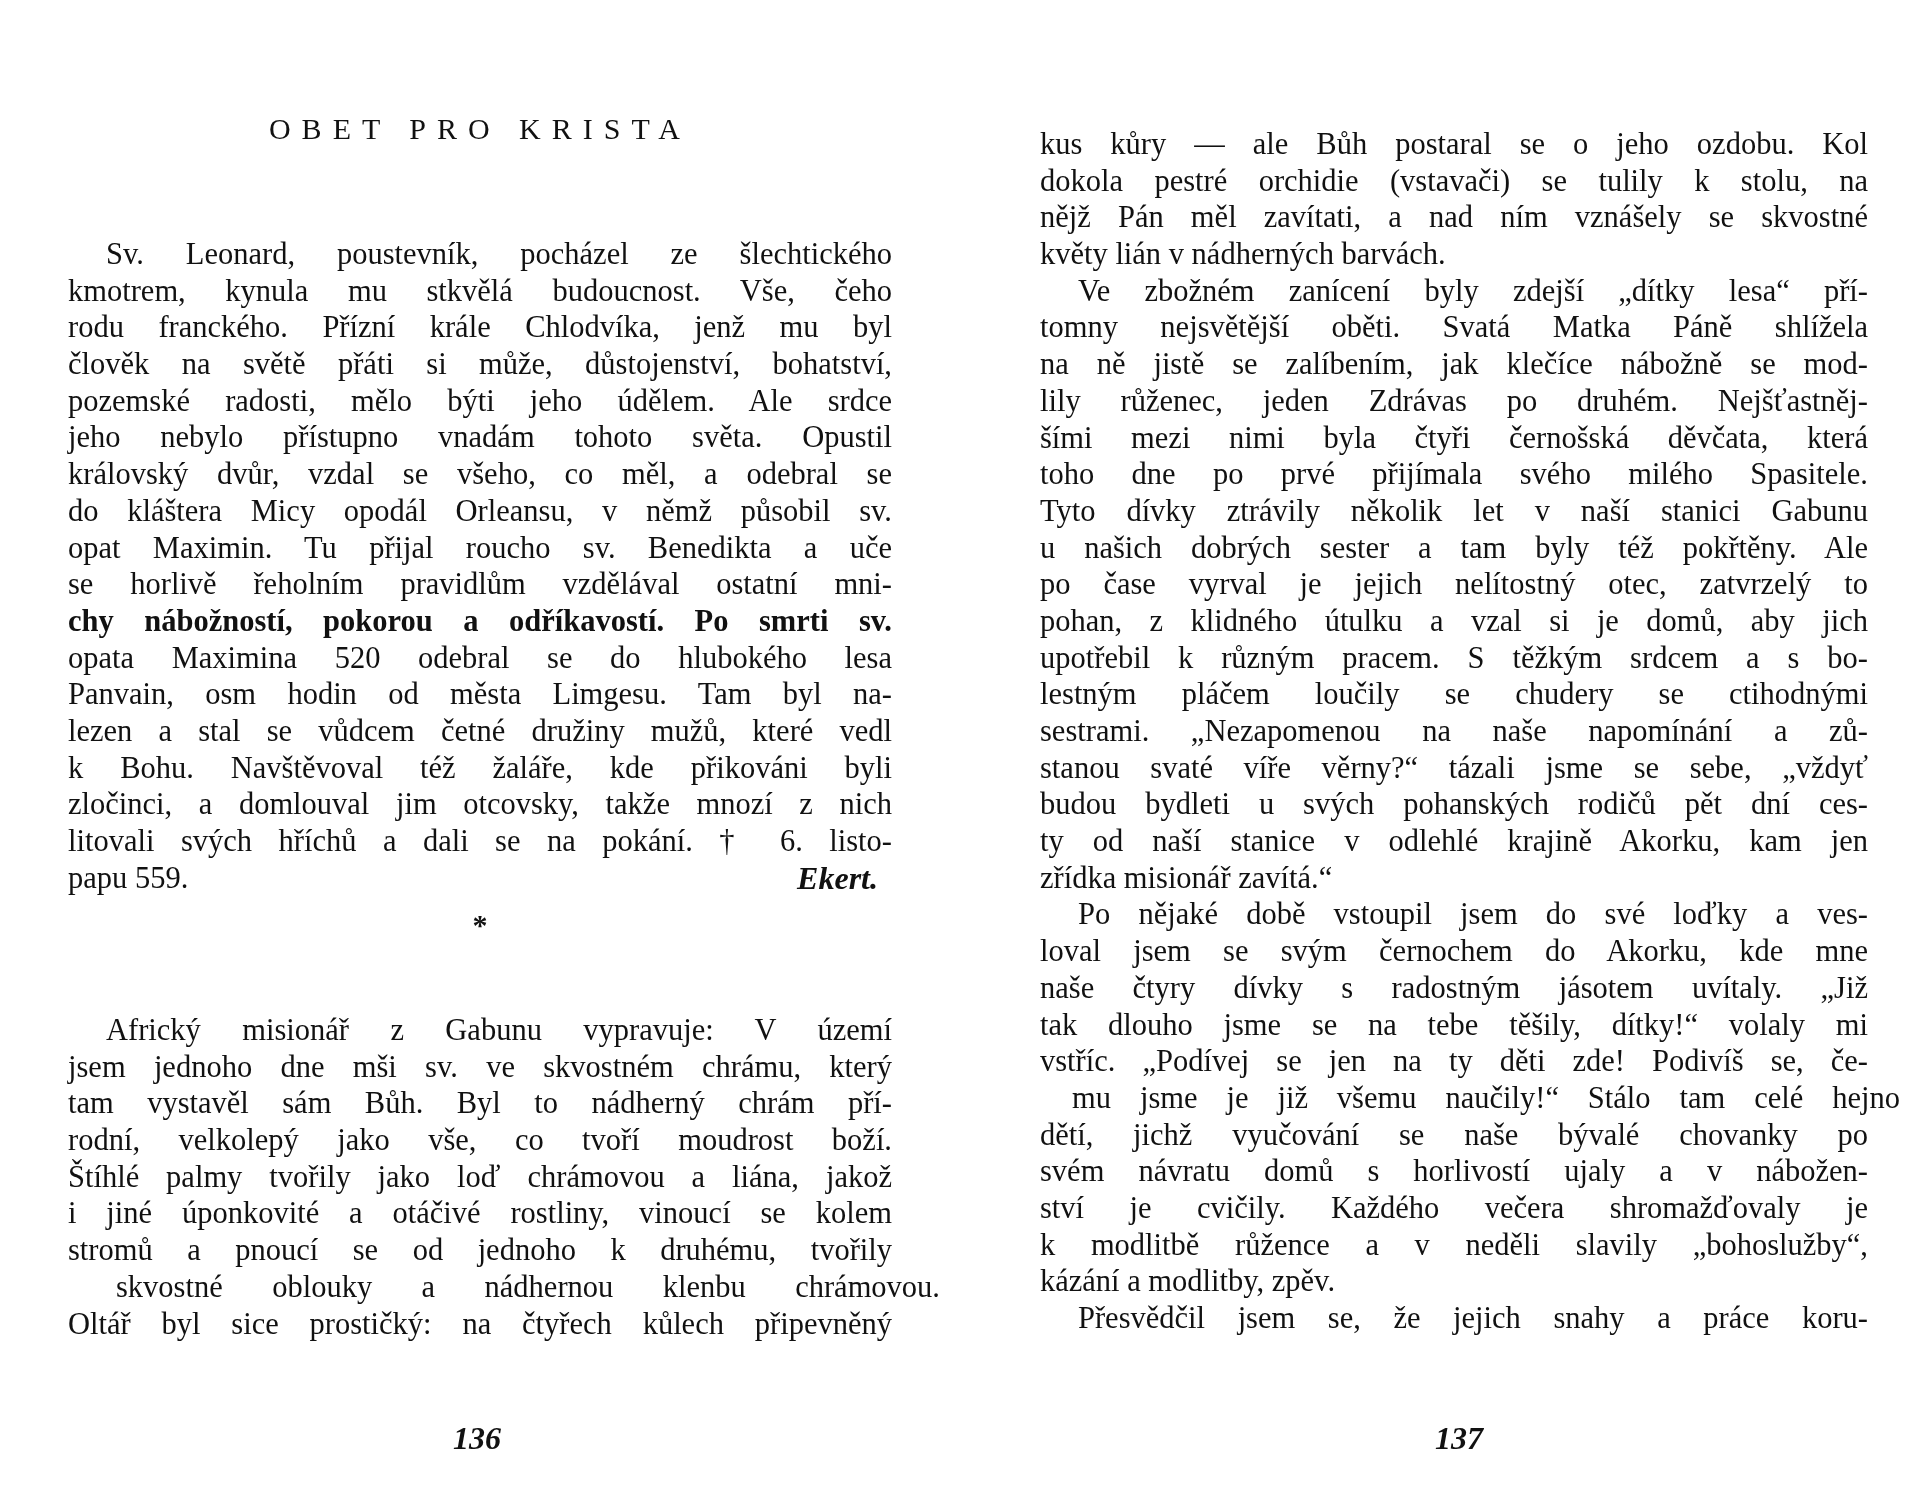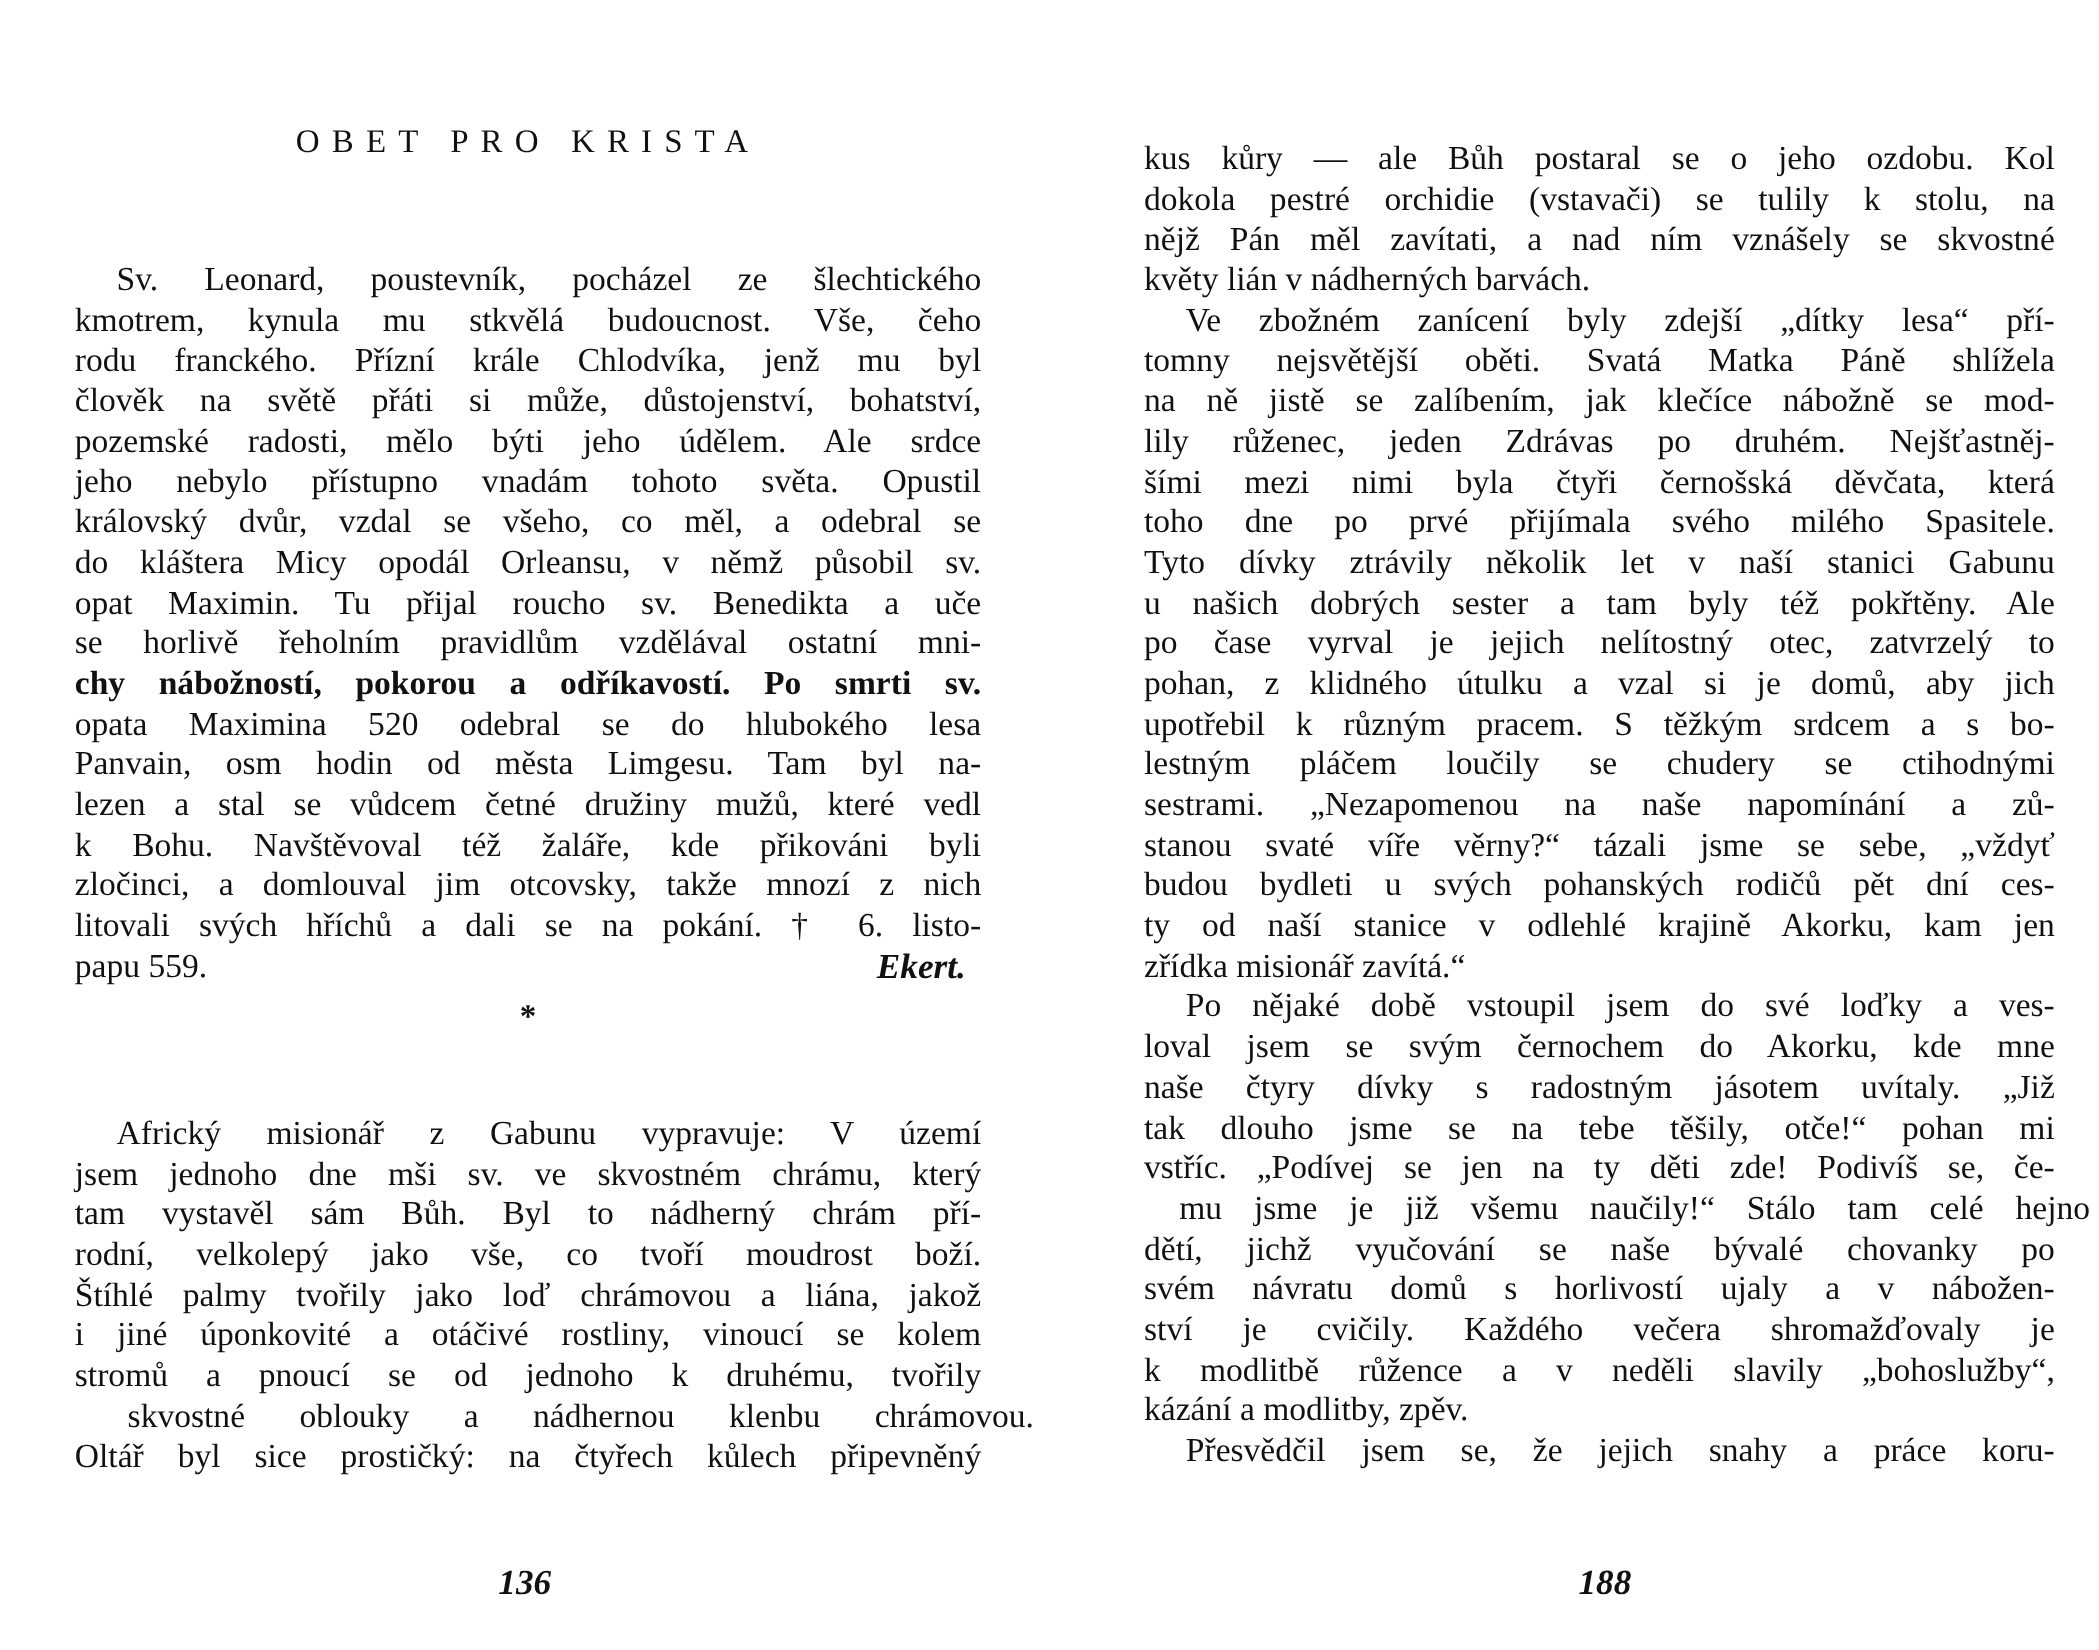--- a/index.html
+++ b/index.html
@@ -90,24 +90,24 @@
       <span class="line" style="width: 828px; box-sizing: border-box;">upotřebil k různým pracem. S těžkým srdcem a s bo-</span>
       <span class="line" style="width: 828px; box-sizing: border-box;">lestným pláčem loučily se chudery se ctihodnými</span>
       <span class="line" style="width: 828px; box-sizing: border-box;">sestrami. „Nezapomenou na naše napomínání a zů-</span>
       <span class="line" style="width: 828px; box-sizing: border-box;">stanou svaté víře věrny?“ tázali jsme se sebe, „vždyť</span>
       <span class="line" style="width: 828px; box-sizing: border-box;">budou bydleti u svých pohanských rodičů pět dní ces-</span>
       <span class="line" style="width: 828px; box-sizing: border-box;">ty od naší stanice v odlehlé krajině Akorku, kam jen</span>
       <span class="line last" style="width: 828px; box-sizing: border-box;">zřídka misionář zavítá.“</span>
       <span class="line indent" style="width: 828px; box-sizing: border-box;">Po nějaké době vstoupil jsem do své loďky a ves-</span>
       <span class="line" style="width: 828px; box-sizing: border-box;">loval jsem se svým černochem do Akorku, kde mne</span>
       <span class="line" style="width: 828px; box-sizing: border-box;">naše čtyry dívky s radostným jásotem uvítaly. „Již</span>
-      <span class="line" style="width: 828px; box-sizing: border-box;">tak dlouho jsme se na tebe těšily, otče!“ pohan mi</span>
+      <span class="line" style="width: 828px; box-sizing: border-box;">tak dlouho jsme se na tebe těšily, dítky!“ volaly mi</span>
       <span class="line" style="width: 828px; box-sizing: border-box;">vstříc. „Podívej se jen na ty děti zde! Podivíš se, če-</span>
       <span class="line" style="width: 828px; box-sizing: border-box; margin-left: 32px;">mu jsme je již všemu naučily!“ Stálo tam celé hejno</span>
       <span class="line" style="width: 828px; box-sizing: border-box;">dětí, jichž vyučování se naše bývalé chovanky po</span>
       <span class="line" style="width: 828px; box-sizing: border-box;">svém návratu domů s horlivostí ujaly a v nábožen-</span>
       <span class="line" style="width: 828px; box-sizing: border-box;">ství je cvičily. Každého večera shromažďovaly je</span>
       <span class="line" style="width: 828px; box-sizing: border-box;">k modlitbě růžence a v neděli slavily „bohoslužby“,</span>
       <span class="line last" style="width: 828px; box-sizing: border-box;">kázání a modlitby, zpěv.</span>
       <span class="line indent" style="width: 828px; box-sizing: border-box;">Přesvědčil jsem se, že jejich snahy a práce koru-</span>
     </div>
-  <div id="right-pageno" class="pageno">188</div>
+  <div id="right-pageno" class="pageno">137</div>
 </div>
 
 </body></html>

